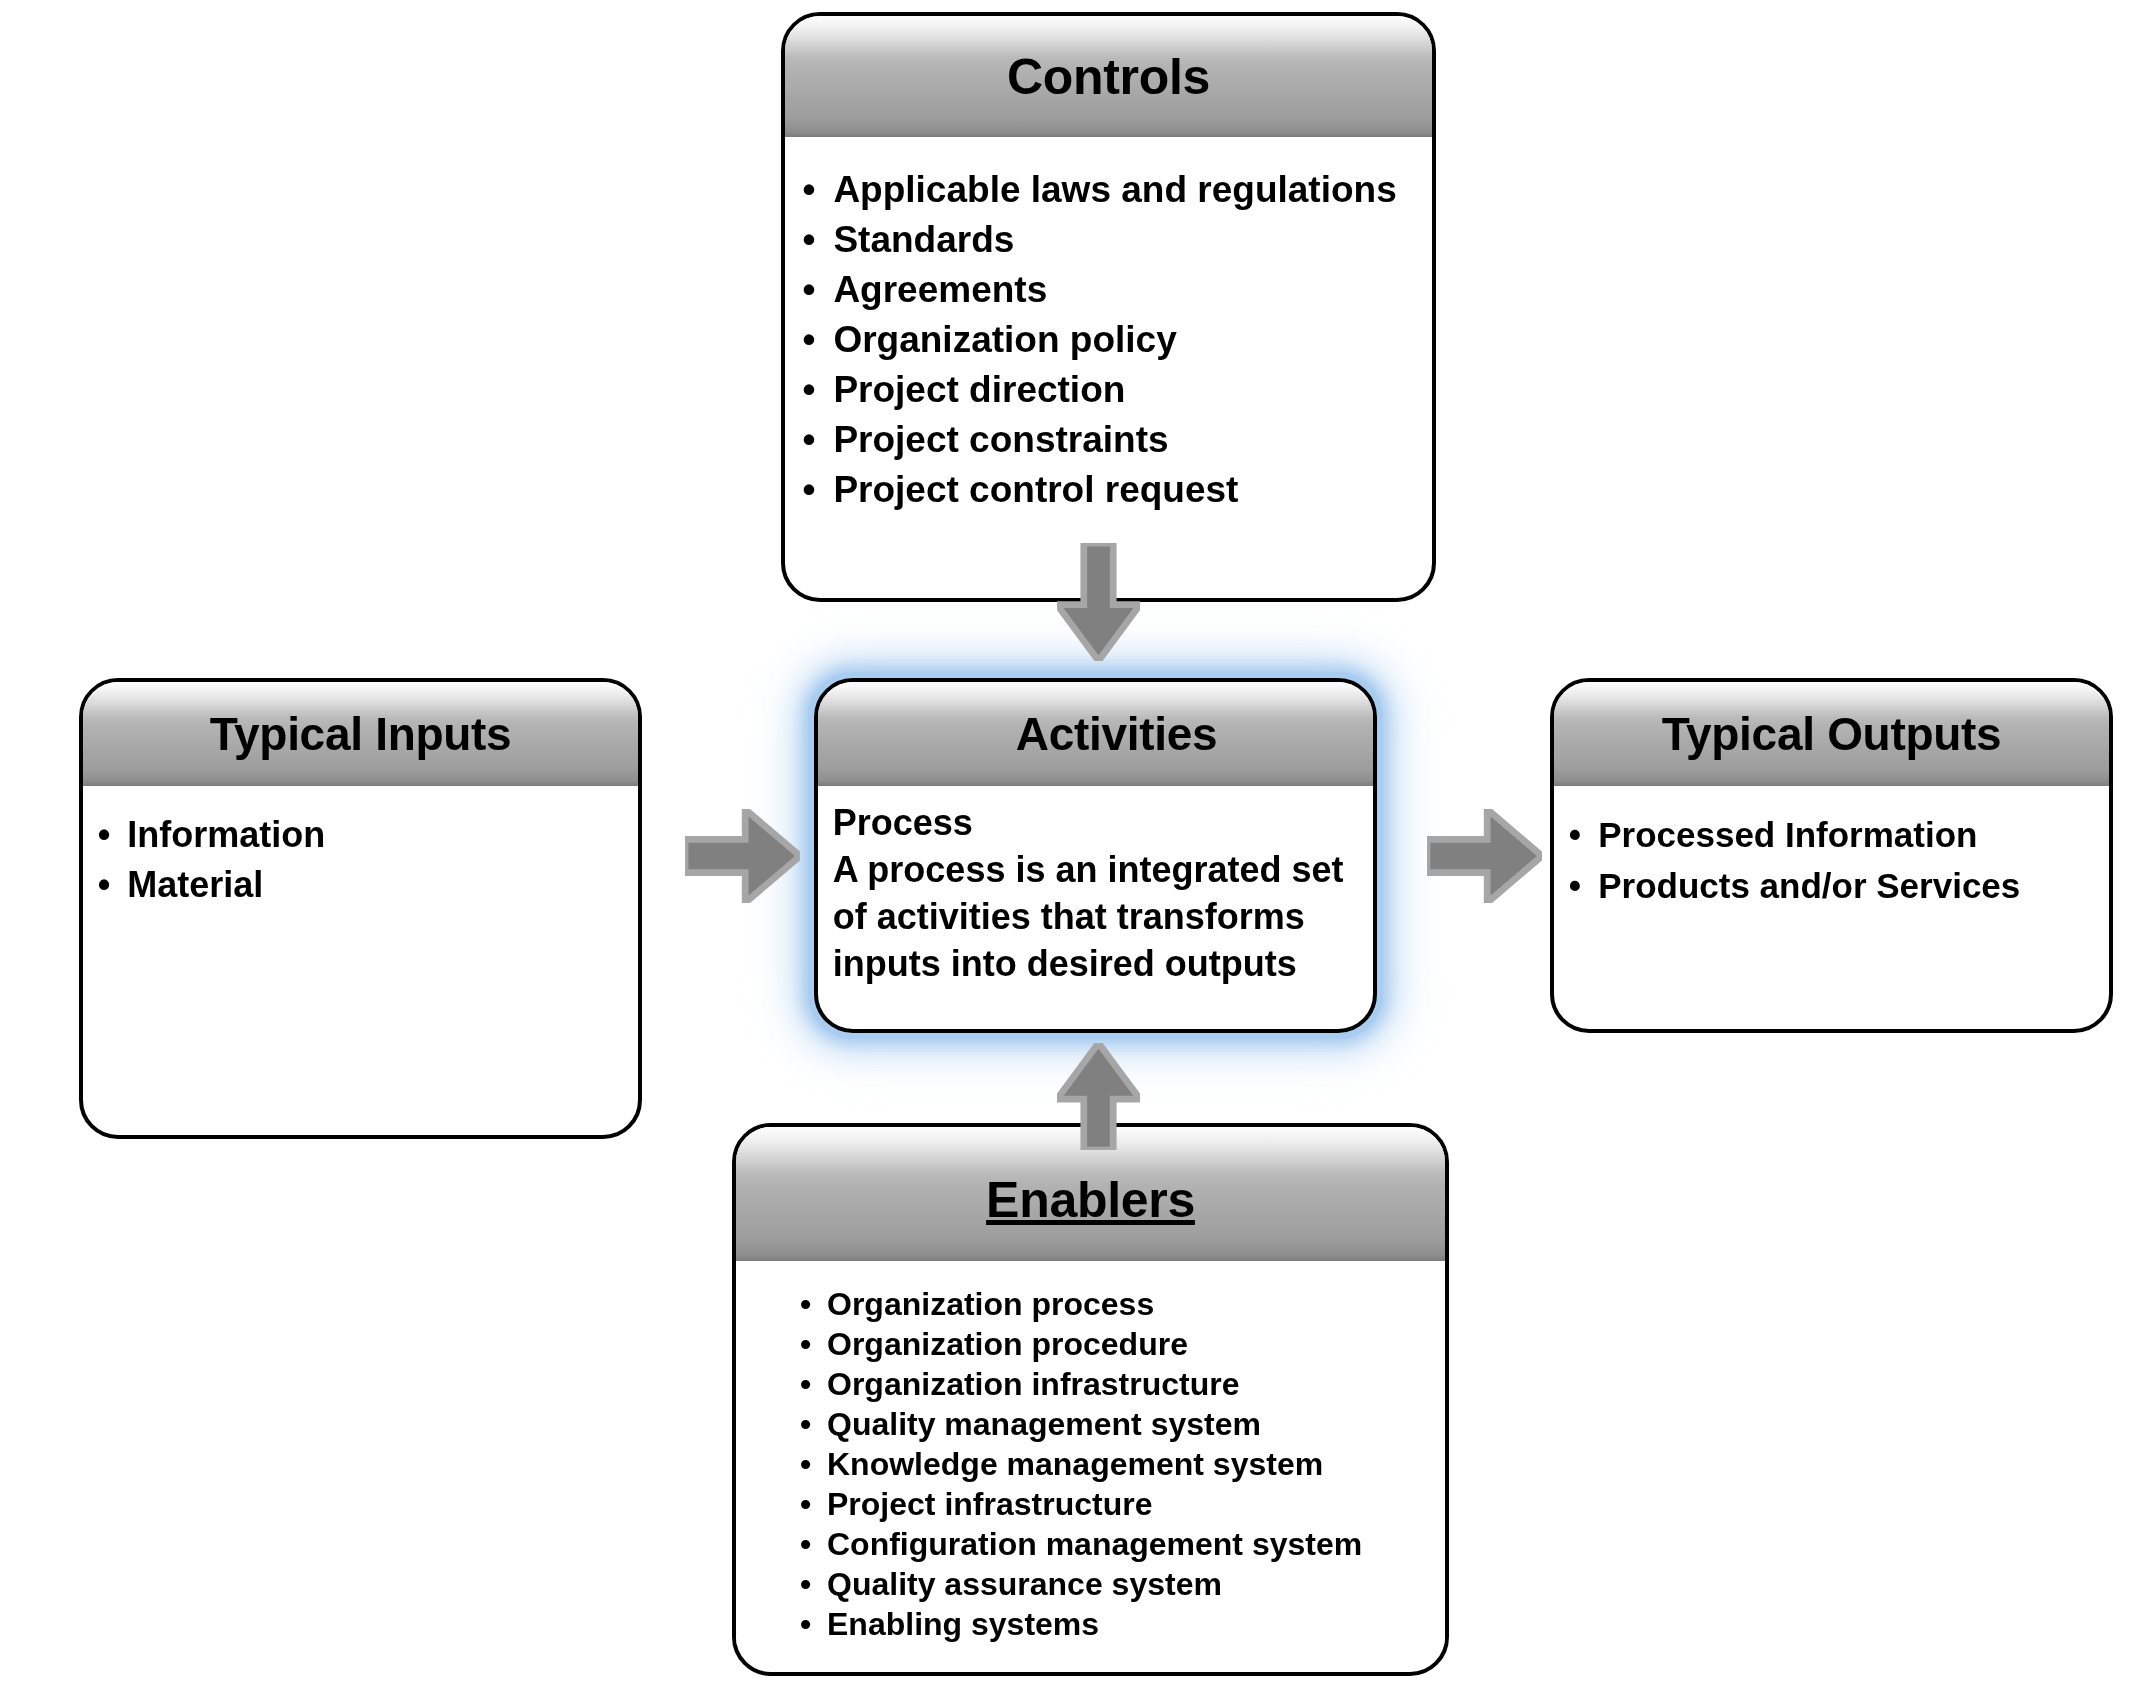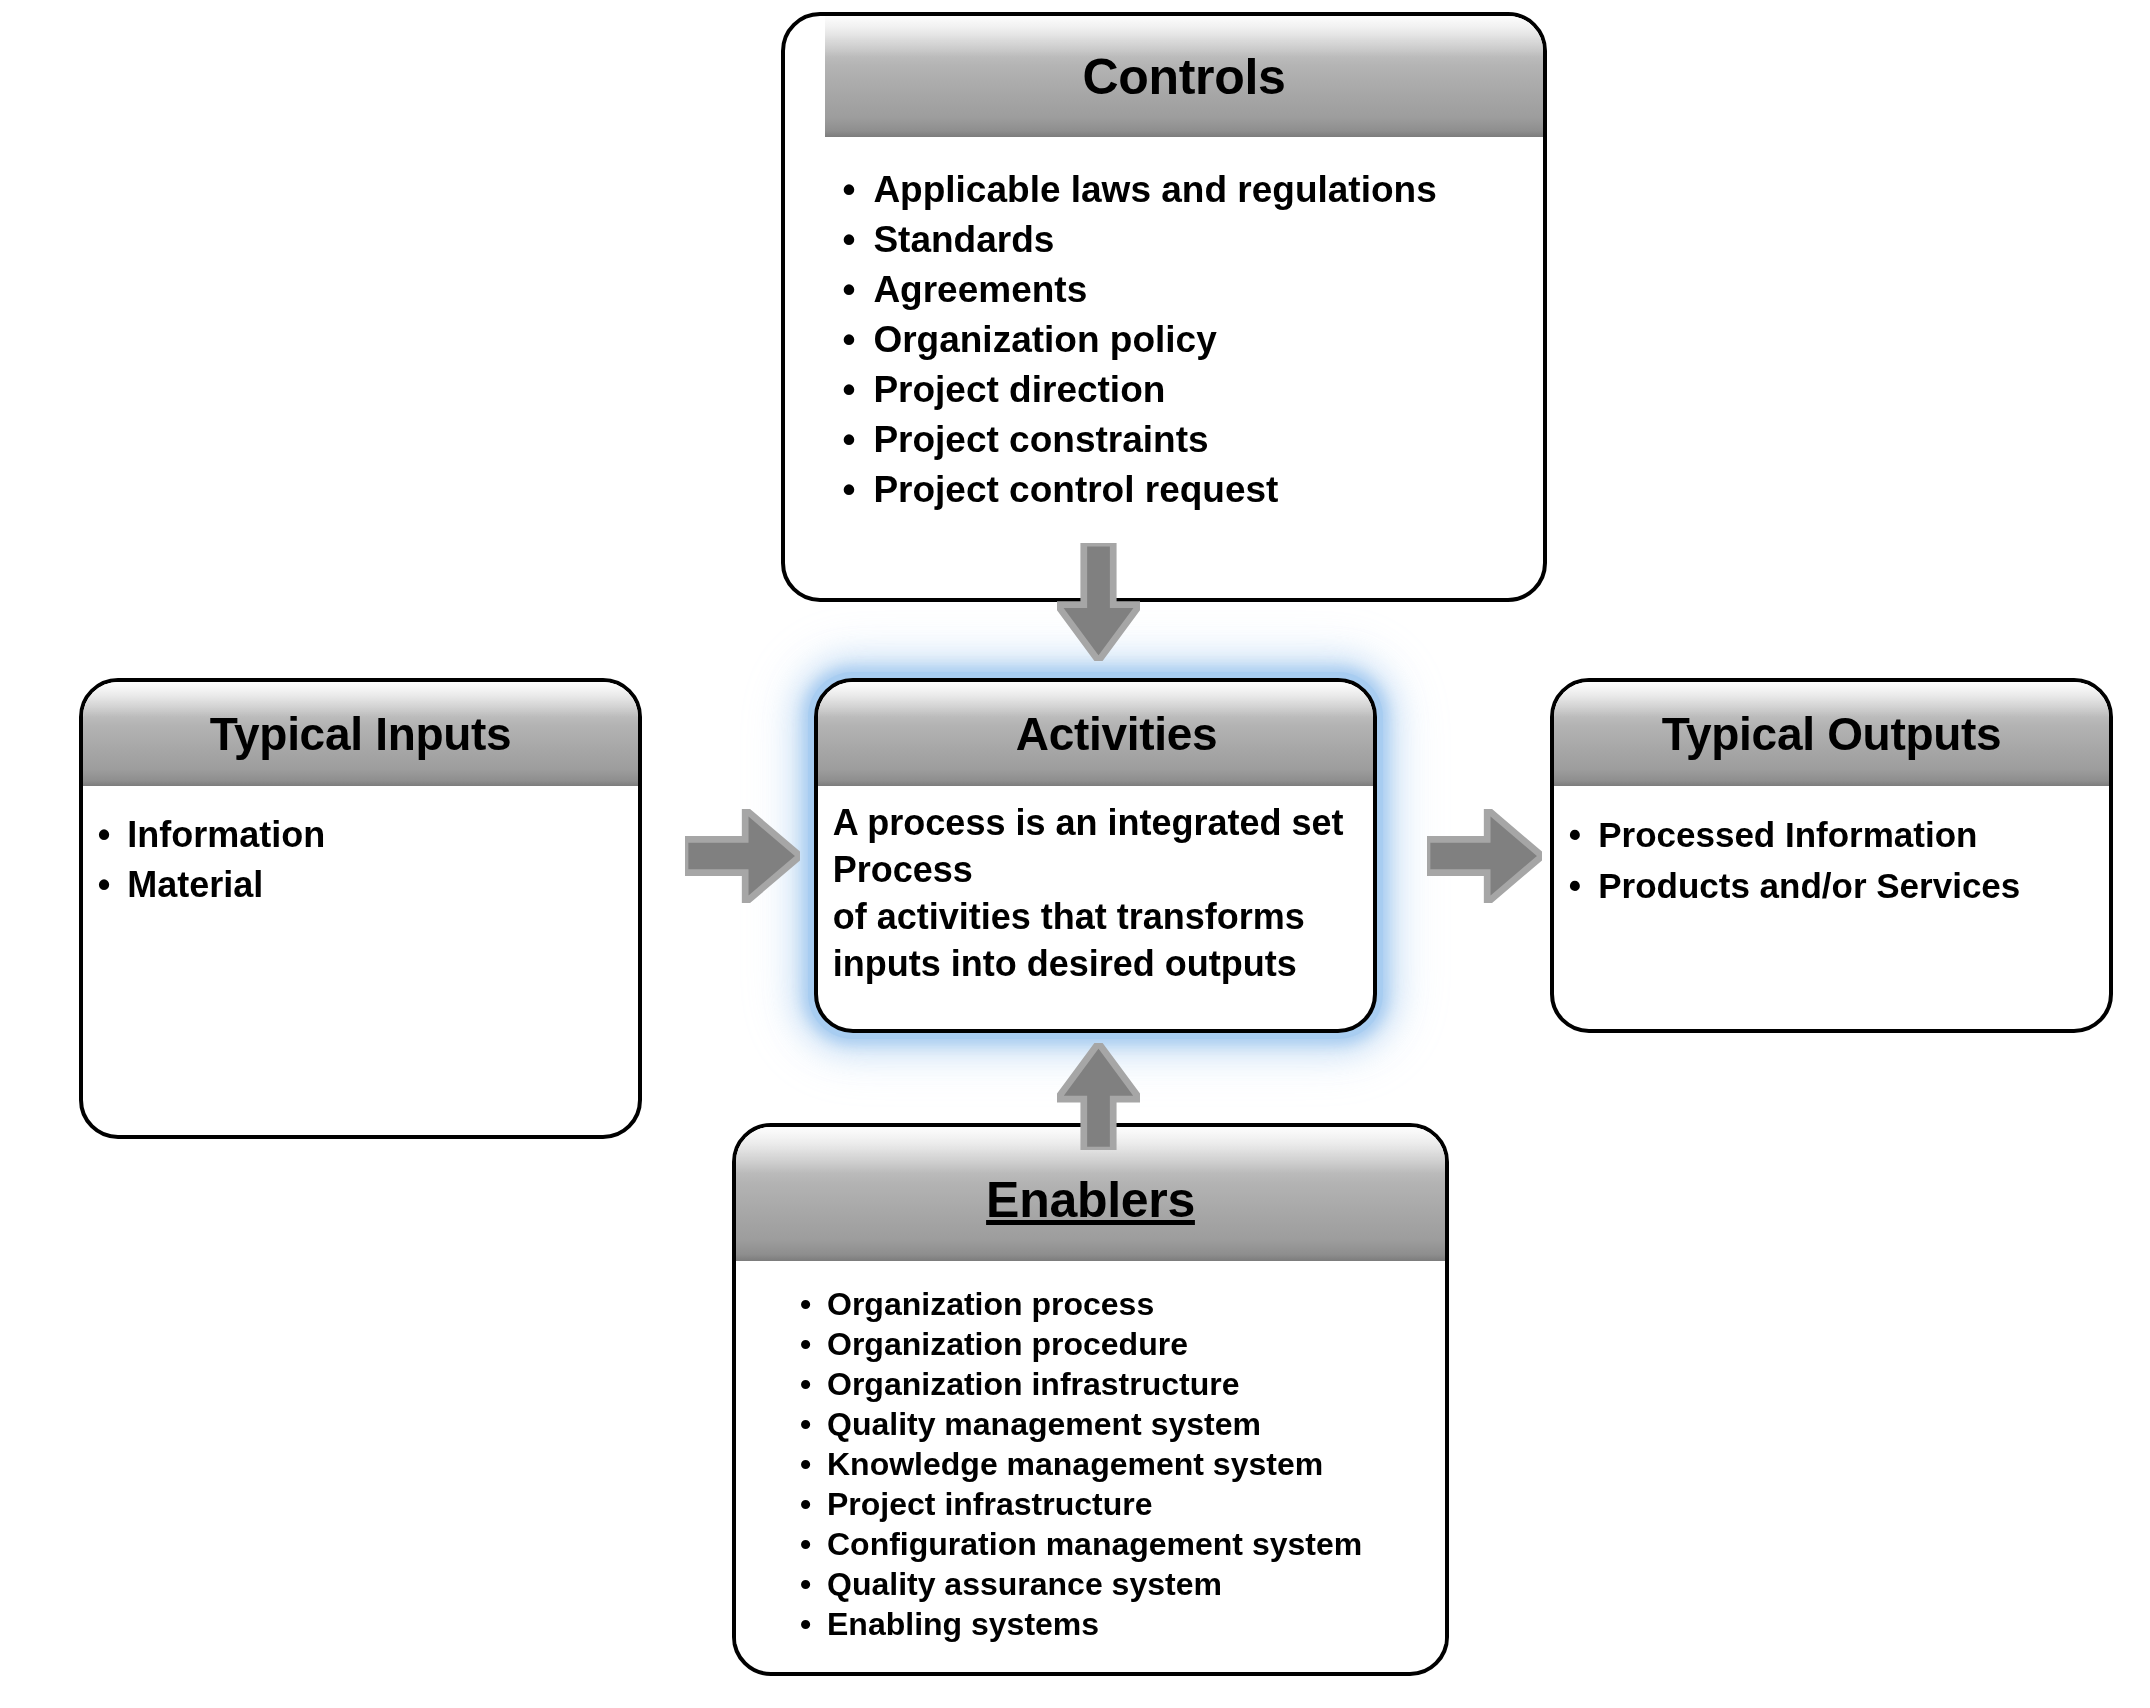--- a/index.html
+++ b/index.html
@@ -108,21 +108,21 @@
   ul.bullets li .bullet-dot {
     position: absolute;
     left: 0;
     top: 0;
   }
   ul.bullets li .bullet-text {
     display: inline-block;
   }
 
   
-  #controls-card { left: 781px; top: 12px; width: 766px; height: 590px; padding-left: 40px; }
+  #controls-card { left: 781px; top: 12px; width: 655px; height: 590px; }
   #controls-card .card-head { height: 121px; }
   #controls-card .card-title { font-size: 50px; }
   #controls-card .card-body { padding: 28px 0 0 17.4px; }
   #controls-card ul.bullets li {
     font-size: 37px;
     line-height: 50px;
     padding-left: 31px;
   }
 
   
@@ -215,22 +215,22 @@
         <li><span class="bullet-dot">•</span><span class="bullet-text">Material</span></li>
       </ul>
     </div>
   </div>
 
   <div class="card glow" id="activities-card">
     <div class="card-head">
       <div class="card-title">Activities</div>
     </div>
     <div class="card-body">
+      <div class="proc-line">Process</div>
       <div class="proc-line">A process is an integrated set</div>
-      <div class="proc-line">Process</div>
       <div class="proc-line">of activities that transforms</div>
       <div class="proc-line">inputs into desired outputs</div>
     </div>
   </div>
 
   <div class="card" id="outputs-card">
     <div class="card-head">
       <div class="card-title">Typical Outputs</div>
     </div>
     <div class="card-body">

